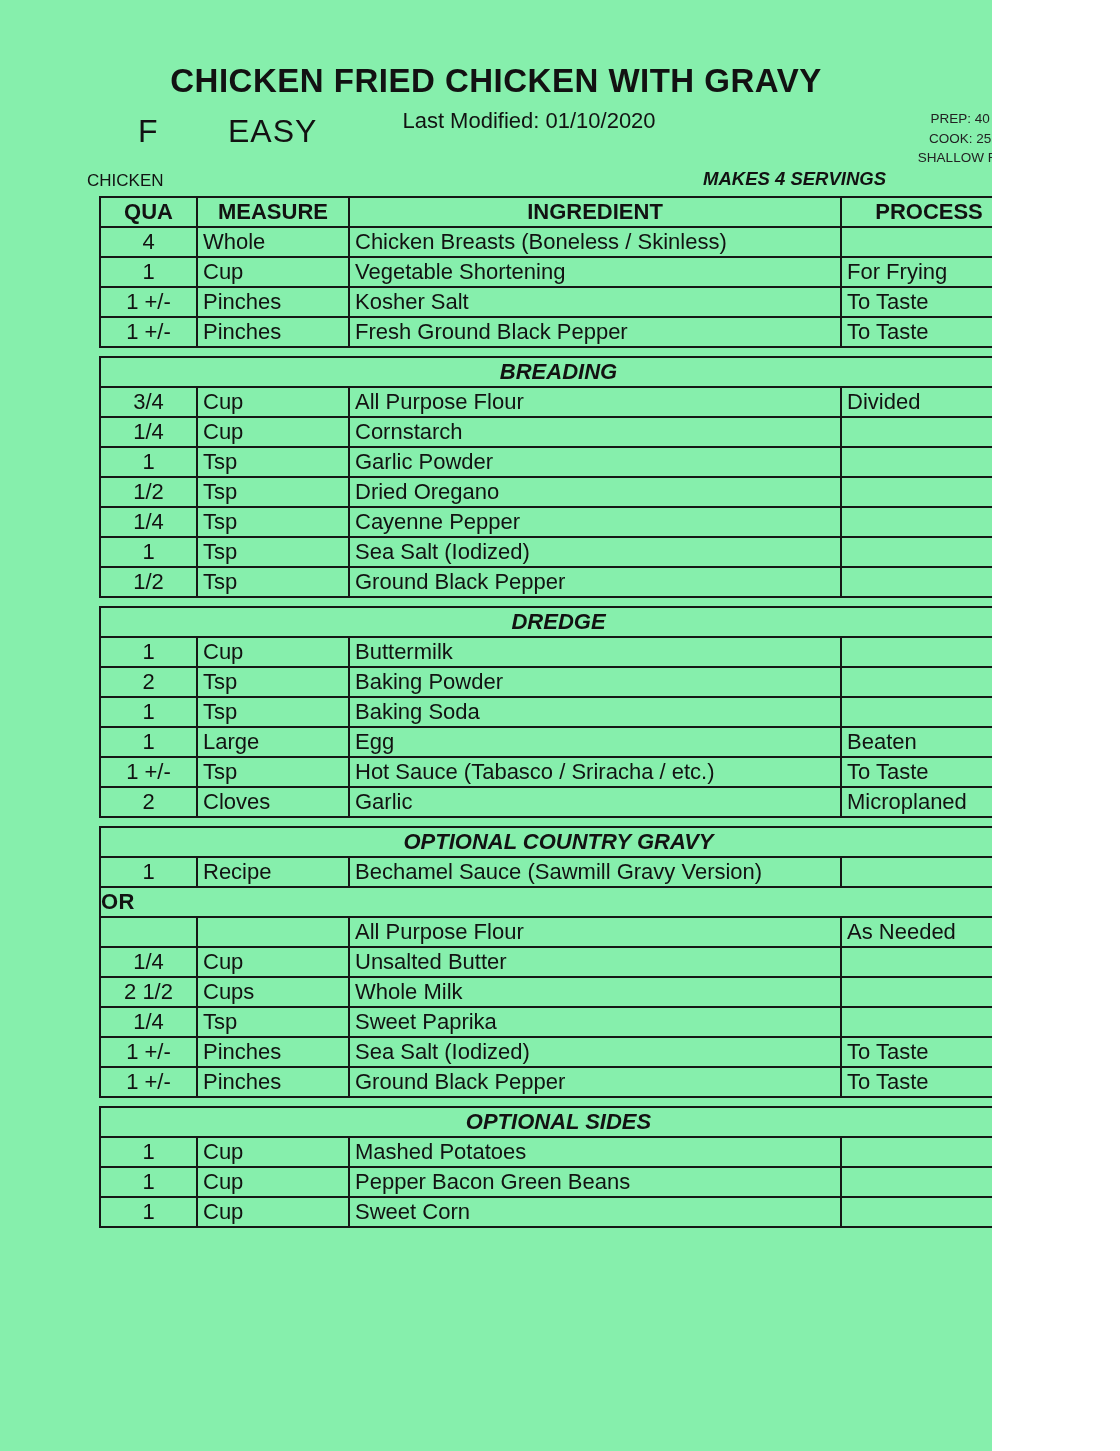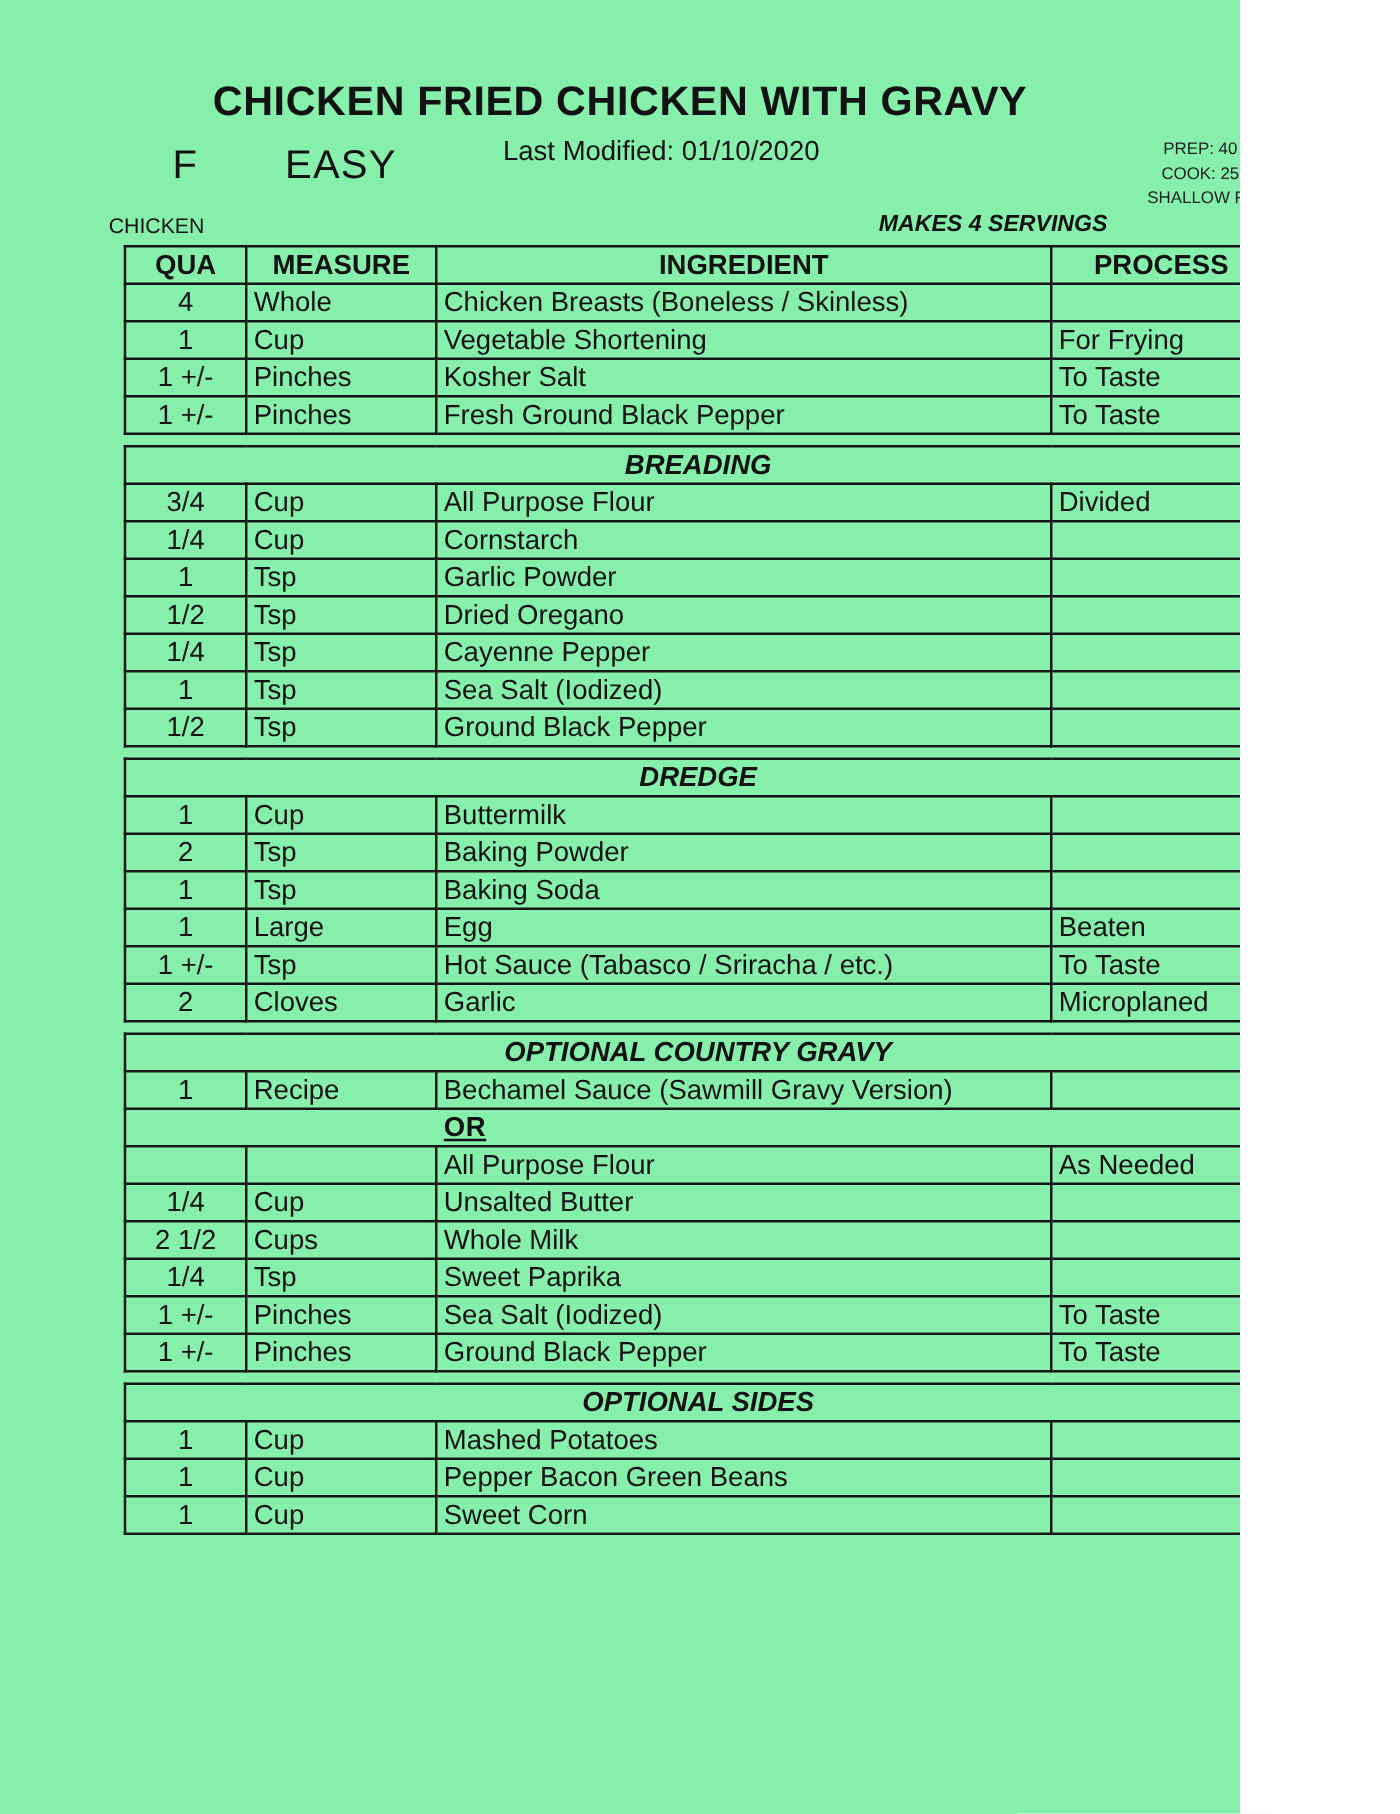--- a/index.html
+++ b/index.html
@@ -54,23 +54,21 @@
     text-align: center;
   }
   td.col0 { text-align: center; }
   td.col1, td.col2, td.col3 { text-align: left; padding-left: 5px; }
   th.section-title { text-align: center; font-style: italic; }
   td.or-cell {
     height: 18px;
     font-size: 13px;
     font-weight: bold;
     text-align: left;
-    padding-left: 254px;
     letter-spacing: 0.5px;
-    text-decoration: underline;
   }
 </style>
 </head>
 <body>
 
 <div class="page">
   <h1 class="title">CHICKEN FRIED CHICKEN WITH GRAVY</h1>
 
   <div class="code-f">F</div>
   <div class="easy">EASY</div>

